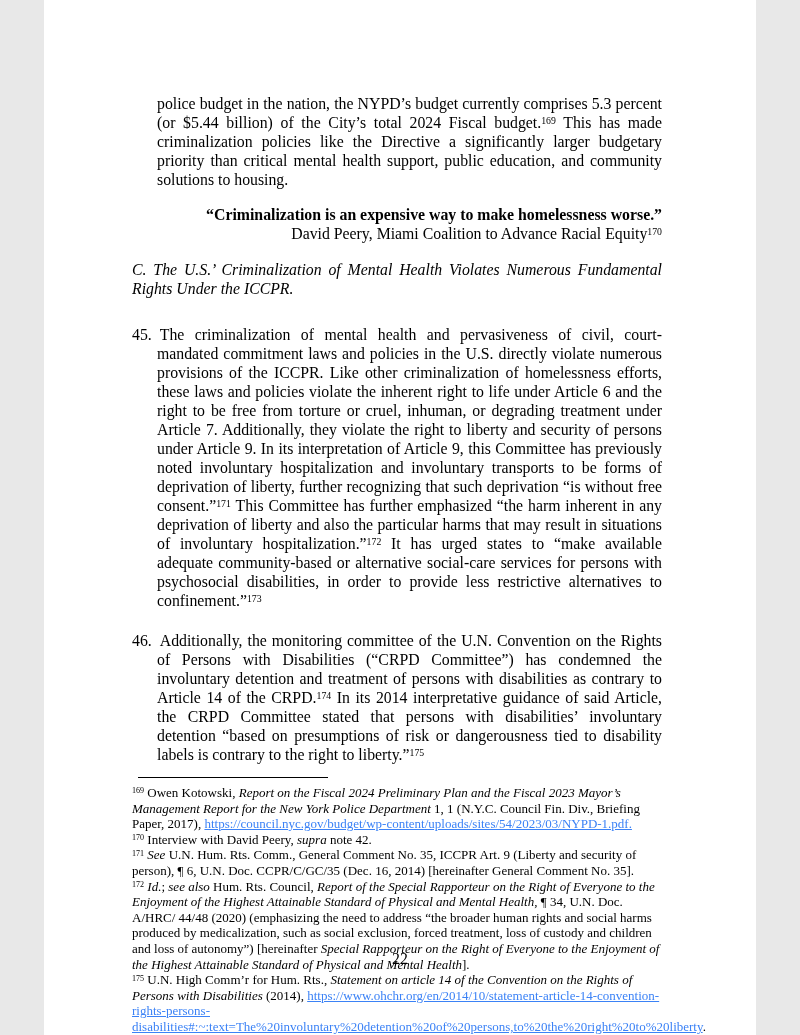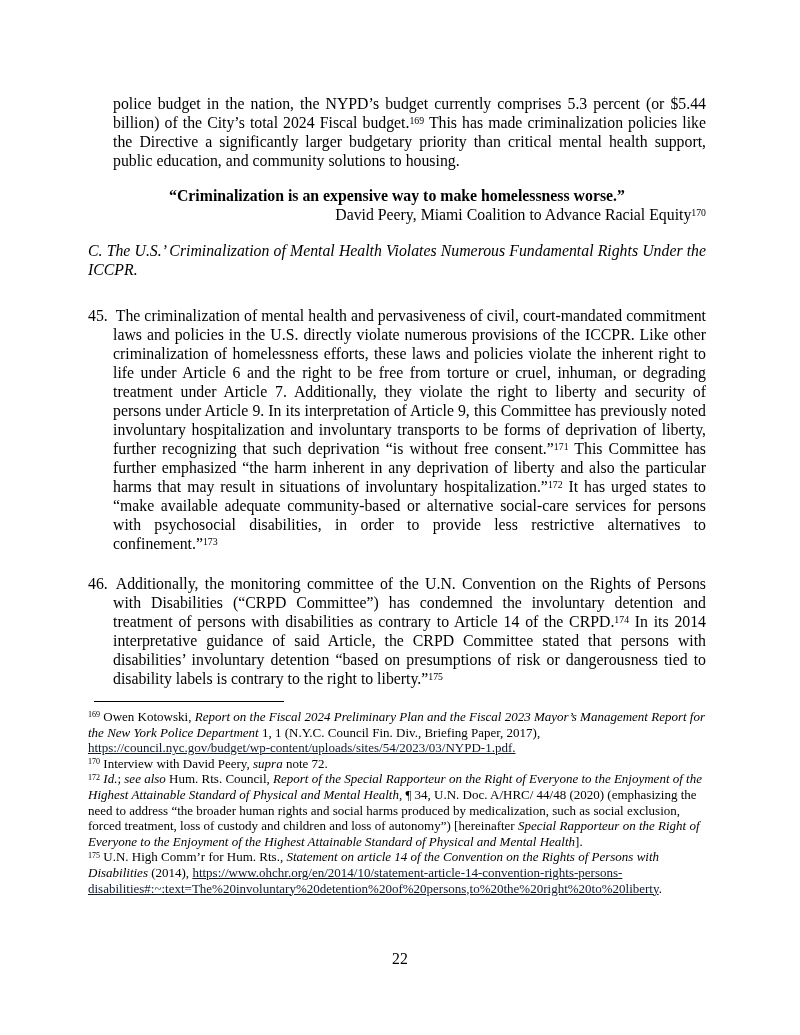--- a/index.html
+++ b/index.html
@@ -1,18 +1,18 @@
 <!DOCTYPE html>
 <html><head>
 <meta charset="utf-8">
 <style>
   html, body { margin: 0; padding: 0; background: #e8e8e8; }
   .page {
     position: relative;
-    width: 800px;
+    width: 712px;
     height: 1035px;
     margin: 0 auto;
     background: #ffffff;
     font-family: "Liberation Serif", "DejaVu Serif", serif;
     color: #000000;
     overflow: hidden;
   }
   .content {
     position: absolute;
     left: 88px;
@@ -23,21 +23,21 @@
   .bodytext {
     font-size: 15.8px;
     line-height: 19px;
     text-align: justify;
     margin: 0;
   }
   .indent-cont { padding-left: 25px; }
   .num-para { padding-left: 25px; text-indent: -25px; }
   .pnum { padding-right: 8px; }
   .mb-quote { margin-bottom: 16px; }
-  .pull-quote { text-align: center; font-weight: bold; font-size: 15.8px; line-height: 19px; }
+  .pull-quote { text-align: right; font-weight: bold; font-size: 15.8px; line-height: 19px; }
   .pull-attr  { text-align: right; font-size: 15.8px; line-height: 19px; margin-bottom: 17px; }
   .section-heading { font-style: italic; margin-bottom: 27px; }
   .mb-para { margin-bottom: 21px; }
   .it { font-style: italic; }
   .bd { font-weight: bold; }
   sup {
     font-size: 0.62em;
     line-height: 0;
     position: relative;
     top: -0.45em;
@@ -48,21 +48,21 @@
     border-top: 1.5px solid #000;
     margin: 13px 0 7px 6px;
     height: 0;
   }
   .footnotes {
     font-size: 13px;
     line-height: 15.6px;
     text-align: left;
   }
   .footnote { margin: 0; }
-  a.lnk { color: #0f172a; text-decoration: underline; cursor: pointer; }
+  a.lnk { color: #3b82f6; text-decoration: underline; cursor: pointer; }
   .page-number {
     position: absolute;
     left: 0;
     right: 0;
     top: 950px;
     text-align: center;
     font-size: 15.8px;
   }
 </style>
 </head>
@@ -83,21 +83,22 @@
     </div>
 
     <div class="bodytext num-para">
       <span class="pnum">46.</span><span><span>Additionally, the monitoring committee of the U.N. Convention on the Rights of Persons with Disabilities (“CRPD Committee”) has condemned the involuntary detention and treatment of persons with disabilities as contrary to Article 14 of the CRPD.</span><sup>174</sup><span> In its 2014 interpretative guidance of said Article, the CRPD Committee stated that persons with disabilities’ involuntary detention “based on presumptions of risk or dangerousness tied to disability labels is contrary to the right to liberty.”</span><sup>175</sup></span>
     </div>
 
     <div class="fn-sep"></div>
 
     <div class="footnotes">
       <p class="footnote"><sup>169</sup><span> Owen Kotowski, </span><span class="it">Report on the Fiscal 2024 Preliminary Plan and the Fiscal 2023 Mayor’s Management Report for the New York Police Department</span><span> 1, 1 (N.Y.C. Council Fin. Div., Briefing Paper, 2017), </span><a class="lnk" href="#">https://council.nyc.gov/budget/wp-content/uploads/sites/54/2023/03/NYPD-1.pdf.</a></p>
-      <p class="footnote"><sup>170</sup><span> Interview with David Peery, </span><span class="it">supra</span><span> note 72.</span></p>
+      <p class="footnote"><sup>170</sup><span> Interview with David Peery, </span><span class="it">supra</span><span> note 42.</span></p>
+      <p class="footnote"><sup>171</sup><span> </span><span class="it">See</span><span> U.N. Hum. Rts. Comm., General Comment No. 35, ICCPR Art. 9 (Liberty and security of person), ¶ 6, U.N. Doc. CCPR/C/GC/35 (Dec. 16, 2014) [hereinafter General Comment No. 35].</span></p>
       <p class="footnote"><sup>172</sup><span> </span><span class="it">Id.</span><span>; </span><span class="it">see also</span><span> Hum. Rts. Council, </span><span class="it">Report of the Special Rapporteur on the Right of Everyone to the Enjoyment of the Highest Attainable Standard of Physical and Mental Health</span><span>, ¶ 34, U.N. Doc. A/HRC/ 44/48 (2020) (emphasizing the need to address “the broader human rights and social harms produced by medicalization, such as social exclusion, forced treatment, loss of custody and children and loss of autonomy”) [hereinafter </span><span class="it">Special Rapporteur on the Right of Everyone to the Enjoyment of the Highest Attainable Standard of Physical and Mental Health</span><span>].</span></p>
       <p class="footnote"><sup>175</sup><span> U.N. High Comm’r for Hum. Rts., </span><span class="it">Statement on article 14 of the Convention on the Rights of Persons with Disabilities</span><span> (2014), </span><a class="lnk" href="#">https://www.ohchr.org/en/2014/10/statement-article-14-convention-rights-persons-disabilities#:~:text=The%20involuntary%20detention%20of%20persons,to%20the%20right%20to%20liberty</a><span>.</span></p>
     </div>
 
   </div>
 
   <div class="page-number">22</div>
 </div>
 
 </body></html>

